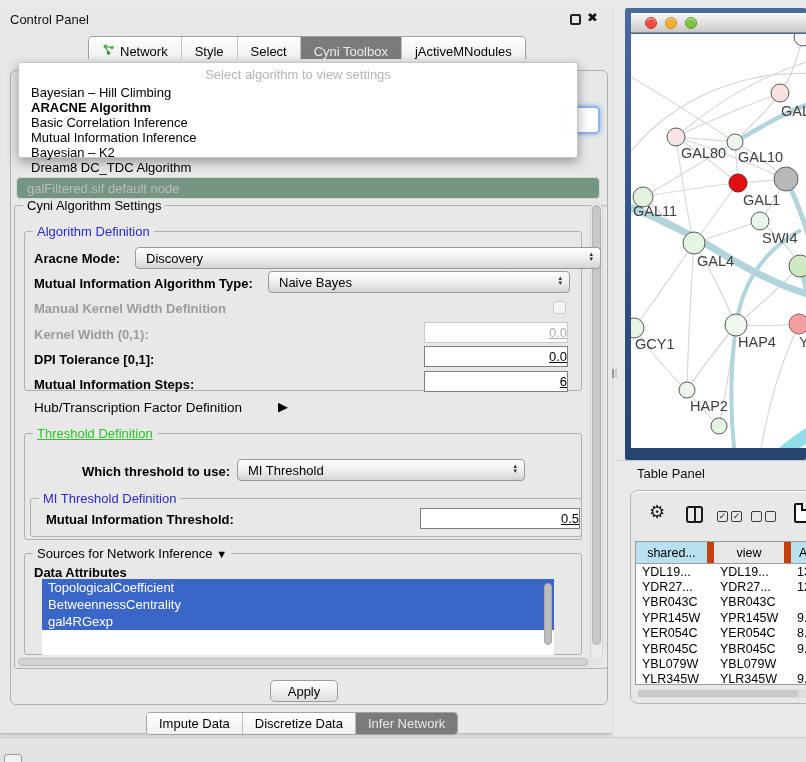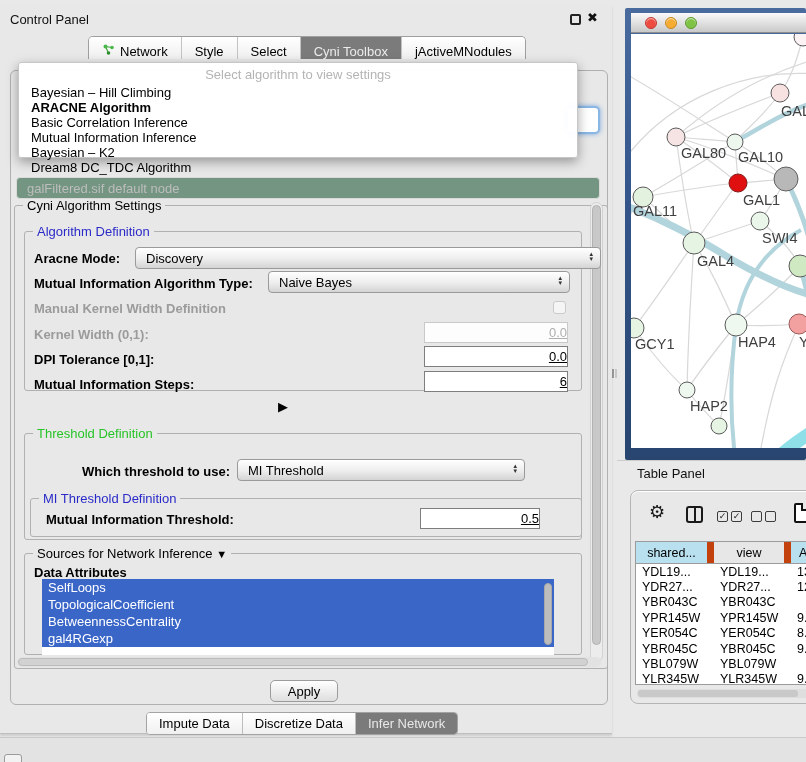--- a/index.html
+++ b/index.html
@@ -41,21 +41,21 @@
   .algo-placeholder { height:22px; display:flex; align-items:center; justify-content:center;
     font-size:13px; color:#b4b4b4; }
   .algo-item { height:15px; line-height:15px; padding-left:12px; font-size:13px; color:#000; }
   .algo-item.selected { font-weight:bold; }
 
   
   .group { position:absolute; border:1px solid #b1b1b1; border-radius:3px; }
   .legend { position:absolute; top:-8px; left:8px; background:#e8e8e8; padding:0 4px;
     font-size:13px; color:#000; white-space:nowrap; }
   .legend.blue { color:#2a2ac8; }
-  .legend.green { color:#27c427; }
+  .legend.green { color:#27c427;text-decoration:underline; }
 
   .lbl { position:absolute; font-size:13px; font-weight:bold; color:#000; white-space:nowrap; }
   .lbl.dim { color:#9b9b9b; }
   .lbl.plain { font-weight:normal; }
 
   .combo { position:absolute; height:22px; border:1px solid #9a9a9a; border-radius:4px;
     background:linear-gradient(#ffffff,#ededed 55%,#d4d4d4); font-size:13px; color:#000;
     display:flex; align-items:center; padding:0 20px 0 10px; box-shadow:inset 0 1px 0 #fff; }
   .combo .arrows { position:absolute; right:7px; top:3px; display:flex; flex-direction:column;
     font-size:7px; line-height:5px; color:#333; }
@@ -244,50 +244,50 @@
     </div>
     <span class="lbl" style="left:34px; top:347px;">DPI Tolerance [0,1]:</span>
     <div class="field" style="left:424px; top:341px; width:144px;">
       <span>0.0</span>
     </div>
     <span class="lbl" style="left:34px; top:372px;">Mutual Information Steps:</span>
     <div class="field" style="left:424px; top:366px; width:144px;">
       <span>6</span>
     </div>
 
+    <span class="lbl plain" style="left:34px; top:395px; font-size:13.5px;">Hub/Transcription Factor Definition</span>
     <span class="tri" style="position:absolute; left:278px; top:394px; font-size:13px;">▶</span>
 
     <div class="group" style="left:24px; top:428px; width:558px; height:107px;">
       <span class="legend green">Threshold Definition</span>
     </div>
     <span class="lbl" style="left:82px; top:459px;">Which threshold to use:</span>
     <div class="combo" style="left:237px; top:454px; width:288px;">
       <span>MI Threshold</span>
       <span class="arrows">
           <span>▴</span>
           <span>▾</span>
         </span>
     </div>
     <div class="group" style="left:30px; top:493px; width:552px; height:39px; background:#e8e8e8;">
       <span class="legend blue">MI Threshold Definition</span>
     </div>
     <span class="lbl" style="left:46px; top:507px;">Mutual Information Threshold:</span>
-    <div class="field" style="left:420px; top:503px; width:120px;">
+    <div class="field" style="left:420px; top:503px; width:160px;">
       <span>0.5</span>
     </div>
 
     <div class="group" style="left:24px; top:548px; width:558px; height:102px;">
       <span class="legend">
         <span>Sources for Network Inference</span>
         <span class="tri" style="font-size:11px;">▼</span>
       </span>
     </div>
     <span class="lbl" style="left:34px; top:560px;">Data Attributes</span>
     <div class="attr-list">
-      <div class="attr-item selected">SelfLoops</div>
       <div class="attr-item selected">TopologicalCoefficient</div>
       <div class="attr-item selected">BetweennessCentrality</div>
       <div class="attr-item selected">gal4RGexp</div>
     </div>
     <div class="list-vscroll"></div>
     <div class="hscroll">
         <div class="thumb"></div>
       </div>
 
     <div class="apply-btn">

